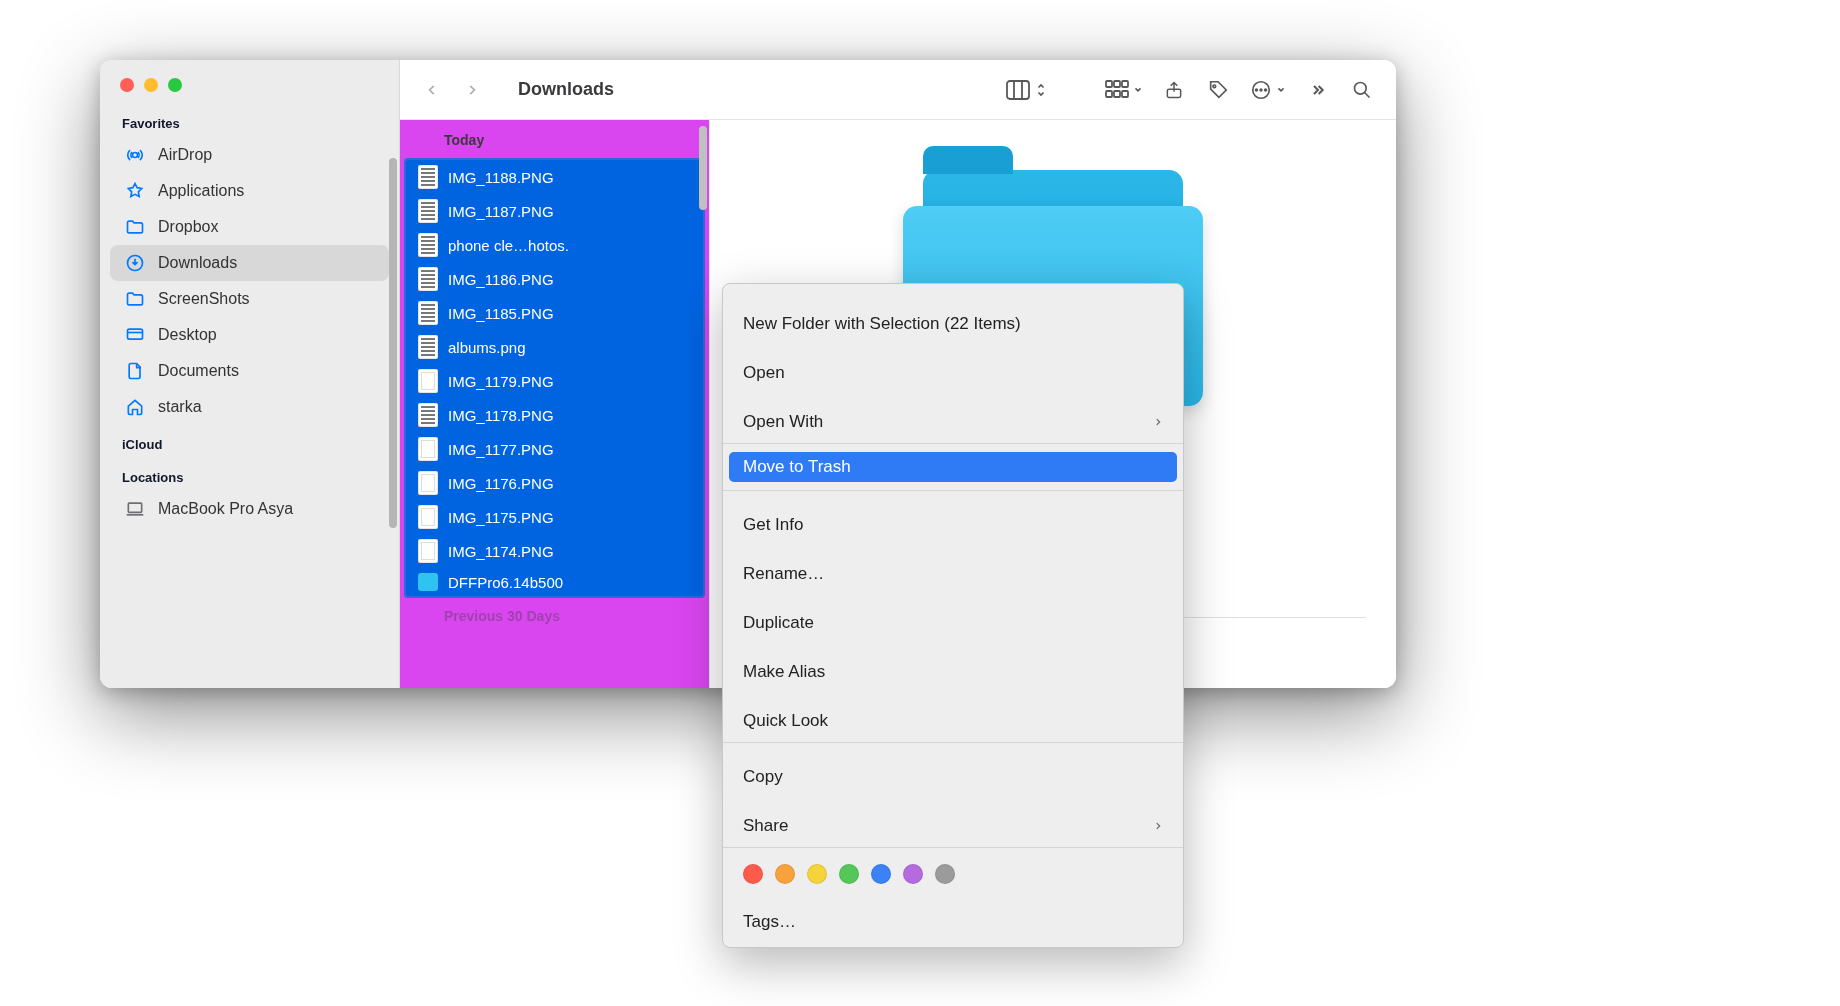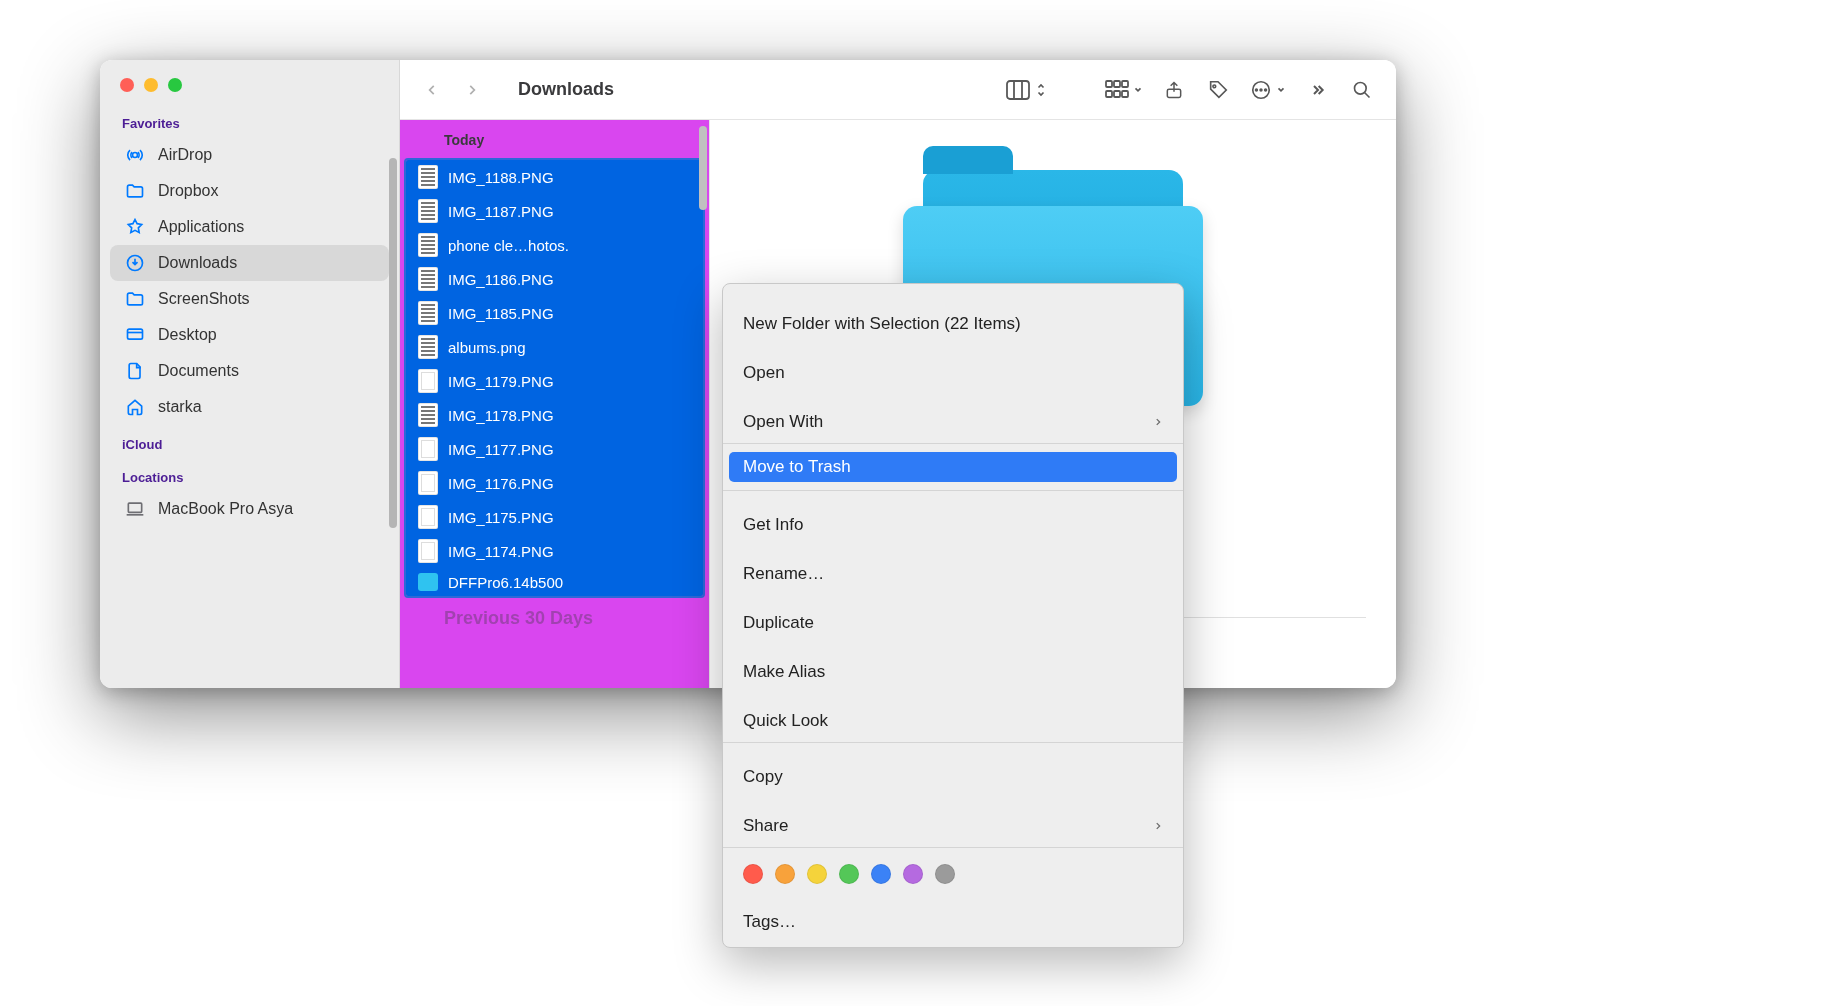--- a/index.html
+++ b/index.html
@@ -37,21 +37,21 @@
     padding: 18px 20px 12px 20px;
   }
   .dot { width: 14px; height: 14px; border-radius: 50%; }
   .red { background: #ff5f57; }
   .yellow { background: #febc2e; }
   .green { background: #28c840; }
   .sidebar-section-title {
     padding: 12px 22px 6px 22px;
     font-size: 13px;
     font-weight: 600;
-    color: #4c1d95;
+    color: #0f172a;
   }
   .sidebar-item {
     display: flex;
     align-items: center;
     gap: 12px;
     padding: 7px 14px;
     margin: 0 10px;
     border-radius: 8px;
     font-size: 16px;
     color: #333;
@@ -167,21 +167,21 @@
     border-radius: 3px;
     border: none;
     height: 18px;
   }
   .thumb-inner {
     width: 14px; height: 18px;
     background: repeating-linear-gradient(to bottom, #777 0 2px, #fff 2px 4px);
   }
   .thumb-inner.blank { background: #fff; border: 1px solid #ddd; }
   .section-header-bottom {
-    font-size: 18px;
+    font-size: 14px;
     font-weight: 700;
     color: #3a3a3c;
     padding: 10px 20px 6px 44px;
     opacity: 0.35;
   }
   .column-scroll-thumb {
     position: absolute;
     right: 2px;
     top: 6px;
     width: 8px;
@@ -294,32 +294,32 @@
             <circle cx="12" cy="12" r="3"></circle>
             <path d="M6 18a8 8 0 0 1 0-12M18 6a8 8 0 0 1 0 12"></path>
             <path d="M8.5 15.5a5 5 0 0 1 0-7M15.5 8.5a5 5 0 0 1 0 7"></path>
           </svg>
       </span>
       <span>AirDrop</span>
     </div>
     <div class="sidebar-item">
       <span class="sidebar-icon">
         <svg width="20" height="20" viewBox="0 0 24 24" fill="none" stroke="currentColor" stroke-width="2">
+            <path d="M12 3l2.5 5L20 9l-4 4 1 5.5L12 16l-5 2.5L8 13 4 9l5.5-1L12 3z"></path>
+          </svg>
+      </span>
+      <span>Applications</span>
+    </div>
+    <div class="sidebar-item">
+      <span class="sidebar-icon">
+        <svg width="20" height="20" viewBox="0 0 24 24" fill="none" stroke="currentColor" stroke-width="2">
             <path d="M3 7a2 2 0 0 1 2-2h4l2 2h8a2 2 0 0 1 2 2v8a2 2 0 0 1-2 2H5a2 2 0 0 1-2-2V7z"></path>
           </svg>
       </span>
       <span>Dropbox</span>
-    </div>
-    <div class="sidebar-item">
-      <span class="sidebar-icon">
-        <svg width="20" height="20" viewBox="0 0 24 24" fill="none" stroke="currentColor" stroke-width="2">
-            <path d="M12 3l2.5 5L20 9l-4 4 1 5.5L12 16l-5 2.5L8 13 4 9l5.5-1L12 3z"></path>
-          </svg>
-      </span>
-      <span>Applications</span>
     </div>
     <div class="sidebar-item selected">
       <span class="sidebar-icon">
         <svg width="20" height="20" viewBox="0 0 24 24" fill="none" stroke="currentColor" stroke-width="2">
             <circle cx="12" cy="12" r="9"></circle>
             <path d="M12 7v7M9 11l3 3 3-3"></path>
           </svg>
       </span>
       <span>Downloads</span>
     </div>

